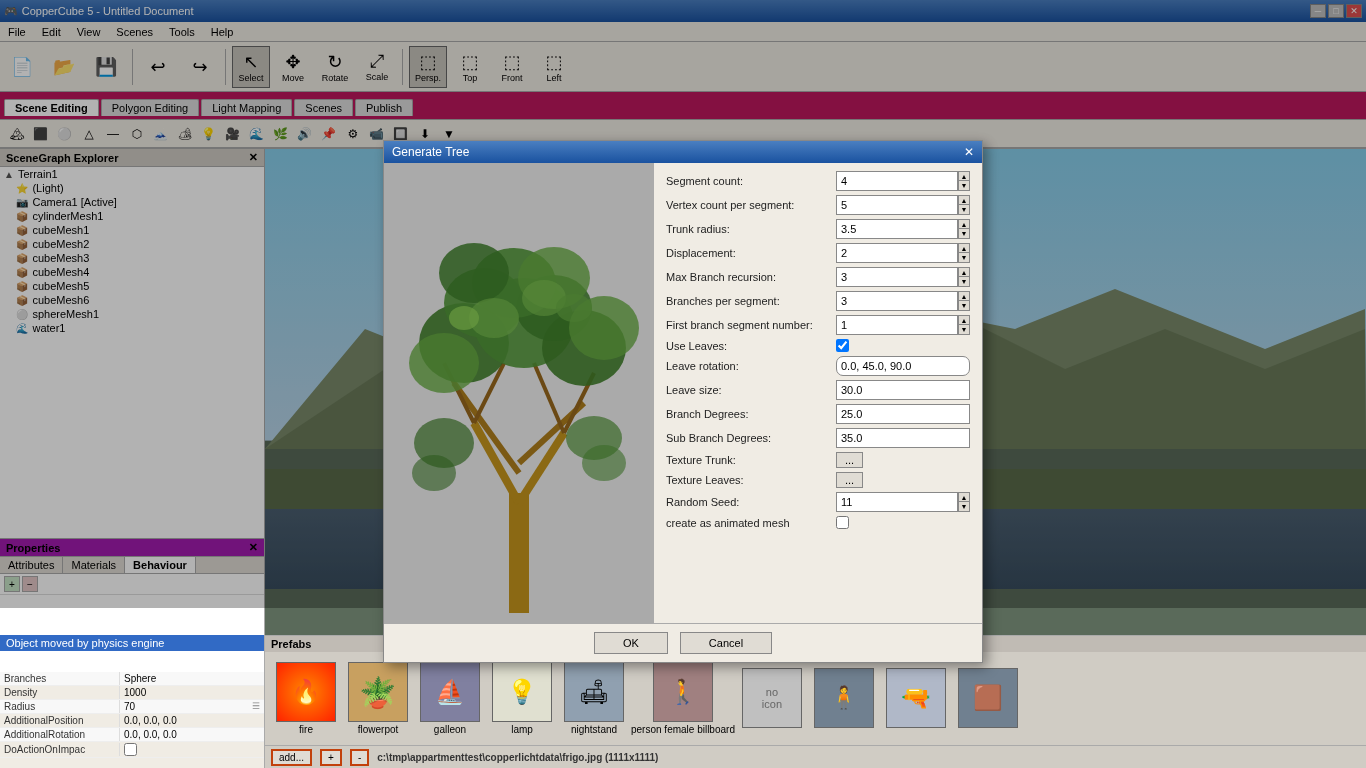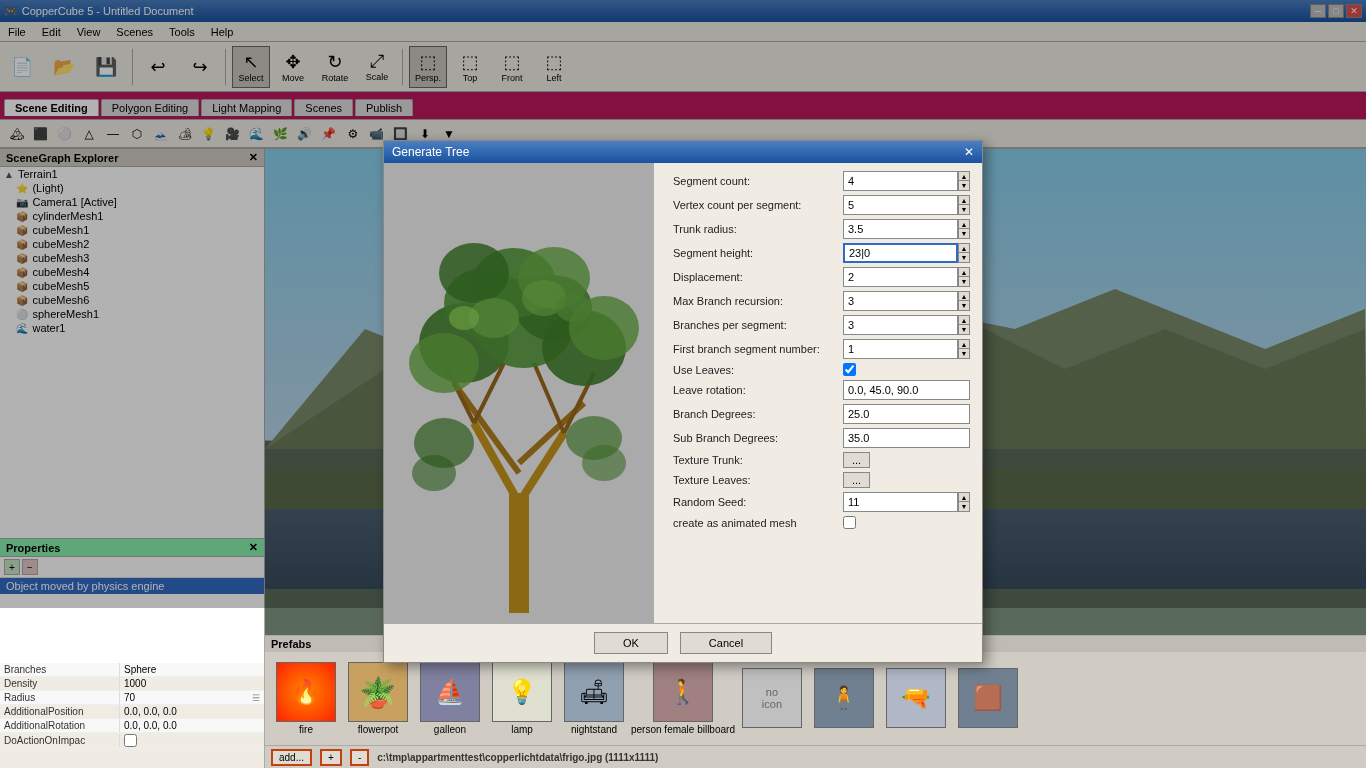--- a/index.html
+++ b/index.html
@@ -40,27 +40,27 @@
 
     
     #scenegraph { flex: 1; display: flex; flex-direction: column; border-bottom: 1px solid #aaa; }
     #scenegraph-header { background: #d0ccc4; padding: 2px 6px; font-weight: bold; font-size: 11px; display: flex; justify-content: space-between; align-items: center; border-bottom: 1px solid #aaa; }
     #scenegraph-list { flex: 1; overflow-y: auto; background: white; }
     .sg-item { display: flex; align-items: center; gap: 4px; padding: 1px 4px; font-size: 11px; cursor: pointer; white-space: nowrap; }
     .sg-icon { font-size: 10px; color: #555; }
 
     
     #properties { height: 230px; display: flex; flex-direction: column; }
-    #properties-header { background: #86efac; padding: 2px 6px; font-weight: bold; font-size: 11px; display: flex; justify-content: space-between; align-items: center; border-bottom: 1px solid #aaa; }
+    #properties-header { background: #a21caf; padding: 2px 6px; font-weight: bold; font-size: 11px; display: flex; justify-content: space-between; align-items: center; border-bottom: 1px solid #aaa; }
     #prop-tabs { display: flex; background: #e0dcd4; border-bottom: 1px solid #aaa; }
     .prop-tab { padding: 2px 8px; font-size: 11px; cursor: pointer; border-right: 1px solid #aaa; }
     .prop-tab.active { background: white; font-weight: bold; }
     #prop-content { flex: 1; overflow-y: auto; background: white; }
     .prop-list-item { padding: 2px 6px; font-size: 11px; cursor: pointer; }
-    .prop-list-item.selected { background: #316ac5; color: white; }
+    .prop-list-item.selected { background: #316ac5; color: white; margin-top: 40px; }
     .prop-add-btn { width: 16px; height: 16px; background: #c8e4c8; border: 1px solid #aaa; font-size: 10px; display: flex; align-items: center; justify-content: center; cursor: pointer; }
     .prop-remove-btn { width: 16px; height: 16px; background: #e4c8c8; border: 1px solid #aaa; font-size: 10px; display: flex; align-items: center; justify-content: center; cursor: pointer; }
 
     
     #prop-grid { flex: 1; overflow: auto; }
     .prop-row { display: flex; align-items: center; border-bottom: 1px solid #eee; }
     .prop-row:nth-child(odd) { background: #f8f8f8; }
     .prop-key { width: 120px; padding: 1px 4px; font-size: 10px; color: #333; border-right: 1px solid #ddd; overflow: hidden; text-overflow: ellipsis; white-space: nowrap; }
     .prop-val { flex: 1; padding: 1px 4px; font-size: 10px; display: flex; align-items: center; }
     .prop-val input[type=checkbox] { cursor: pointer; }
@@ -77,21 +77,21 @@
     .prefab-label { font-size: 10px; text-align: center; }
 
     
     #statusbar { height: 24px; background: #d0ccc4; border-top: 1px solid #aaa; display: flex; align-items: center; padding: 0 6px; font-size: 10px; gap: 8px; }
     .status-btn { padding: 1px 6px; background: #e0dcd4; border: 2px solid #c2410c; font-size: 10px; cursor: pointer; }
 
     
     #modal-overlay { position: fixed; top: 0; left: 0; width: 1366px; height: 608px; background: rgba(0,0,0,0.3); z-index: 100; display: flex; align-items: flex-start; justify-content: center; padding-top: 140px; }
     #modal { background: #f0ece4; border: 1px solid #888; box-shadow: 4px 4px 12px rgba(0,0,0,0.4); width: 600px; }
     #modal-title { background: linear-gradient(to bottom, #4a7fc1, #1a52a0); color: white; padding: 4px 8px; font-size: 12px; display: flex; justify-content: space-between; align-items: center; }
-    #modal-body { display: flex; gap: 7px; }
+    #modal-body { display: flex; gap: 0; }
     #modal-preview { width: 270px; height: 460px; background: #aaa; display: flex; align-items: center; justify-content: center; overflow: hidden; }
     #modal-preview svg { width: 100%; height: 100%; }
     #modal-form { flex: 1; padding: 8px 12px; overflow-y: auto; }
     .form-row { display: flex; align-items: center; margin-bottom: 4px; }
     .form-label { width: 170px; font-size: 11px; color: #222; }
     .form-input { flex: 1; height: 20px; border: 1px solid #888; background: white; font-size: 11px; padding: 1px 4px; }
     .form-input.active { border: 2px solid #316ac5; outline: none; }
     .spin-up { width: 12px; height: 10px; background: #e0dcd4; border: 1px solid #888; font-size: 7px; display: flex; align-items: center; justify-content: center; cursor: pointer; }
     .spin-down { width: 12px; height: 10px; background: #e0dcd4; border: 1px solid #888; border-top: none; font-size: 7px; display: flex; align-items: center; justify-content: center; cursor: pointer; }
     .form-text-btn { padding: 1px 8px; background: #e0dcd4; border: 1px solid #888; font-size: 11px; cursor: pointer; }
@@ -274,20 +274,25 @@
           <span>water1</span>
         </div>
       </div>
     </div>
 
     <div id="properties">
       <div id="properties-header">
         <span>Properties</span>
         <span style="cursor:pointer;">✕</span>
       </div>
+      <div id="prop-tabs">
+        <div class="prop-tab">Attributes</div>
+        <div class="prop-tab">Materials</div>
+        <div class="prop-tab active">Behaviour</div>
+      </div>
       <div id="prop-content">
         <div style="display:flex; align-items:center; gap:2px; padding:2px 4px; border-bottom:1px solid #ddd;">
           <div class="prop-add-btn">+</div>
           <div class="prop-remove-btn">−</div>
         </div>
         <div class="prop-list-item selected">Object moved by physics engine</div>
         <div style="padding:2px 6px; height: 16px;"></div>
       </div>
       <div id="prop-grid">
         <div class="prop-row">
@@ -499,28 +504,20 @@
 
         <div class="form-row">
           <div class="form-label">Trunk radius:</div>
           <input class="form-input" type="text" value="3.5" style="width: 60px;">
           <div style="display:flex; flex-direction:column;">
             <div class="spin-up">▲</div>
             <div class="spin-down">▼</div>
           </div>
         </div>
 
-        <div class="form-row">
-          <div class="form-label">Segment height:</div>
-          <input class="form-input active" type="text" value="23|0" style="width: 60px;">
-          <div style="display:flex; flex-direction:column;">
-            <div class="spin-up">▲</div>
-            <div class="spin-down">▼</div>
-          </div>
-        </div>
 
         <div class="form-row">
           <div class="form-label">Displacement:</div>
           <input class="form-input" type="text" value="2" style="width: 60px;">
           <div style="display:flex; flex-direction:column;">
             <div class="spin-up">▲</div>
             <div class="spin-down">▼</div>
           </div>
         </div>
 
@@ -551,23 +548,27 @@
           </div>
         </div>
 
         <div class="form-row">
           <div class="form-label">Use Leaves:</div>
           <input type="checkbox" checked="" style="">
         </div>
 
         <div class="form-row">
           <div class="form-label">Leave rotation:</div>
-          <input class="form-input" type="text" value="0.0, 45.0, 90.0" style="width: 90px;">
-        </div>
-
+          <input class="form-input" type="text" value="0.0, 45.0, 90.0" style="width: 90px; border-radius: 7px;">
+        </div>
+
+        <div class="form-row">
+          <div class="form-label">Leave size:</div>
+          <input class="form-input" type="text" value="30.0" style="width: 60px;">
+        </div>
 
         <div class="form-row">
           <div class="form-label">Branch Degrees:</div>
           <input class="form-input" type="text" value="25.0" style="width: 60px;">
         </div>
 
         <div class="form-row">
           <div class="form-label">Sub Branch Degrees:</div>
           <input class="form-input" type="text" value="35.0" style="width: 60px;">
         </div>

